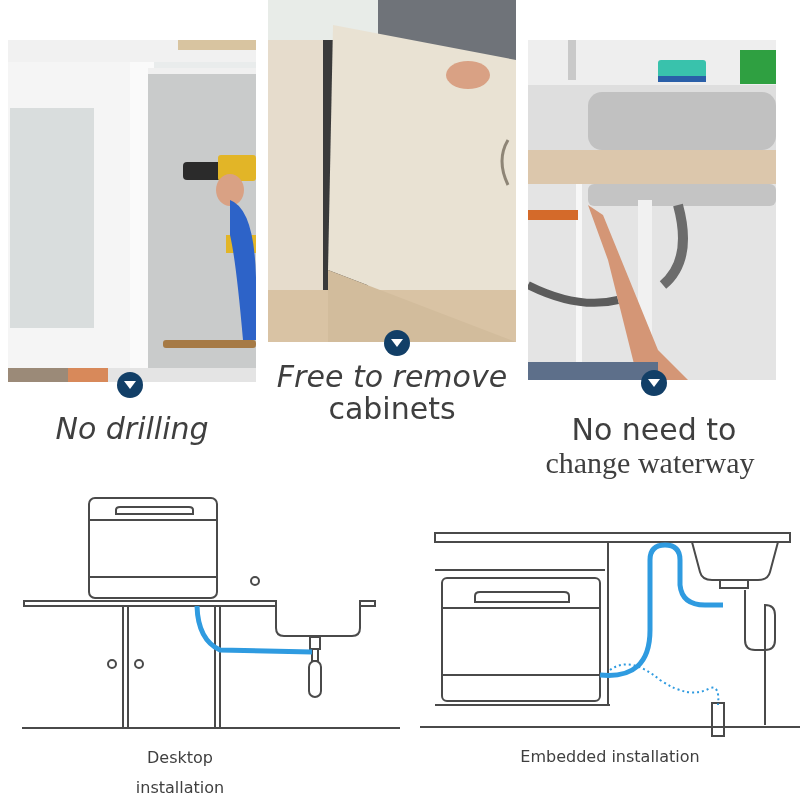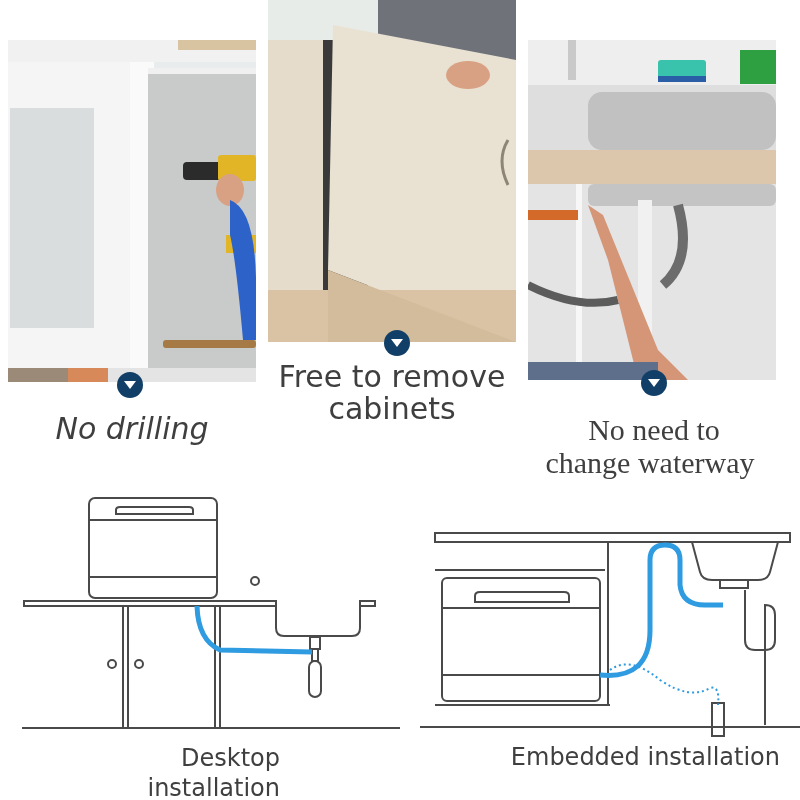--- a/index.html
+++ b/index.html
@@ -1,21 +1,21 @@
 <!DOCTYPE html>
 <html><head>
   <meta charset="utf-8">
   <style>
     html, body { margin: 0; padding: 0; background: #ffffff; }
     body { width: 800px; height: 800px; position: relative; overflow: hidden; font-family: "DejaVu Sans", sans-serif; }
     .abs { position: absolute; }
     .panel { position: absolute; overflow: hidden; }
     .caption { position: absolute; color: #3f3f3f; text-align: center; white-space: nowrap; }
     .big { font-size: 30px; line-height: 33px; }
-    .mid { font-size: 24px; line-height: 30px; text-align: right; }
+    .mid { font-size: 16px; line-height: 30px; }
     .badge { position: absolute; width: 26px; height: 26px; border-radius: 50%; background: #123f67; }
     .badge::after { content: ""; position: absolute; left: 7px; top: 9px; border-left: 6px solid transparent; border-right: 6px solid transparent; border-top: 8px solid #ffffff; }
   </style>
 </head>
 <body>
 
 <div class="panel" style="left:8px;top:40px;width:248px;height:342px;background:#e9ecec;">
   <svg width="248" height="342" viewBox="0 0 248 342">
     <rect x="0" y="0" width="248" height="22" fill="#f1f1f1"></rect>
     <rect x="170" y="0" width="78" height="10" fill="#d8c4a0"></rect>
@@ -45,21 +45,21 @@
     <rect x="0" y="40" width="60" height="300" fill="#e6dccc"></rect>
     <rect x="55" y="40" width="45" height="260" fill="#3a3a3a"></rect>
     <polygon points="65,25 248,60 248,342 60,270" fill="#e9e2d3"></polygon>
     <path d="M240 140 Q228 160 240 185" stroke="#8e8576" stroke-width="3" fill="none"></path>
     <ellipse cx="200" cy="75" rx="22" ry="14" fill="#d9a184"></ellipse>
     <rect x="0" y="290" width="248" height="52" fill="#d9c3a4"></rect>
     <polygon points="60,270 248,342 60,342" fill="#d2bc9c"></polygon>
   </svg>
 </div>
 <div class="badge" style="left:384px;top:330px;"></div>
-<div class="caption big" style="left:260px;top:360px;width:264px;">Free to remove</div>
+<div class="caption big" style="left:260px;top:360px;width:264px;font-style:italic;">Free to remove</div>
 <div class="caption big" style="left:260px;top:392px;width:264px;text-align:center;">cabinets</div>
 
 <div class="panel" style="left:528px;top:40px;width:248px;height:340px;background:#e4e4e4;">
   <svg width="248" height="340" viewBox="0 0 248 340">
     <rect x="0" y="0" width="248" height="45" fill="#eeeeee"></rect>
     <rect x="130" y="20" width="48" height="22" rx="3" fill="#39c2ac"></rect>
     <rect x="130" y="36" width="48" height="6" fill="#2a5fa8"></rect>
     <rect x="212" y="10" width="36" height="34" fill="#2fa041"></rect>
     <rect x="40" y="0" width="8" height="40" fill="#c9c9c9"></rect>
     <rect x="0" y="45" width="248" height="70" fill="#dedede"></rect>
@@ -69,21 +69,21 @@
     <rect x="48" y="144" width="6" height="196" fill="#f7f7f7"></rect>
     <rect x="110" y="160" width="14" height="150" fill="#f1f1f1"></rect>
     <path d="M150 165 Q165 220 135 245" stroke="#6c6c6c" stroke-width="10" fill="none"></path>
     <path d="M0 245 Q50 270 90 260" stroke="#5c5c5c" stroke-width="8" fill="none"></path>
     <path d="M60 165 L75 175 L130 310 L160 340 L110 340 L80 220 Z" fill="#d49676"></path>
     <rect x="0" y="170" width="50" height="10" fill="#d46a2a"></rect>
     <rect x="0" y="322" width="130" height="18" fill="#5d6f8a"></rect>
   </svg>
 </div>
 <div class="badge" style="left:641px;top:370px;"></div>
-<div class="caption big" style="left:520px;top:413px;width:268px;font-family:Liberation Serif, serif;">No need to</div>
+<div class="caption big" style="left:520px;top:413px;width:268px;">No need to</div>
 <div class="caption big" style="left:500px;top:446px;width:300px;font-family:Liberation Serif, serif;">change waterway</div>
 
 <svg class="abs" style="left:0;top:480px;" width="410" height="270" viewBox="0 0 410 270">
   <g stroke="#4a4a4a" stroke-width="2" fill="none">
     <rect x="89" y="18" width="128" height="100" rx="6" fill="#fff"></rect>
     <line x1="89" y1="40" x2="217" y2="40"></line>
     <line x1="89" y1="97" x2="217" y2="97"></line>
     <path d="M116 34 L116 30 Q116 27 120 27 L189 27 Q193 27 193 30 L193 34 Z"></path>
     <circle cx="255" cy="101" r="4"></circle>
     <rect x="24" y="121" width="252" height="5"></rect>

